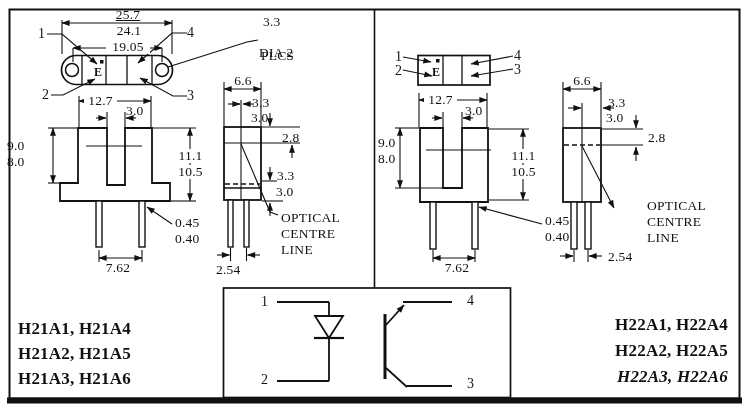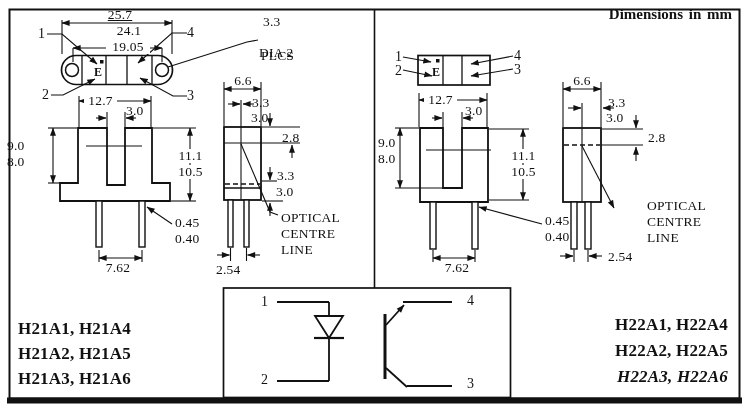--- a/index.html
+++ b/index.html
@@ -198,30 +198,29 @@
         <line x1="385" y1="314" x2="385" y2="379" stroke-width="3"></line>
         <line x1="386" y1="325" x2="404" y2="305" stroke-width="1.8" marker-end="url(#ar)"></line>
         <line x1="403" y1="302" x2="452" y2="302"></line>
         <line x1="386" y1="368" x2="407" y2="387" stroke-width="1.8"></line>
         <line x1="407" y1="386" x2="452" y2="386"></line>
       </g>
     </g>
   </svg>
 
   
-  <span class="t note ralign" style="left:605px;top:7px;width:127px;">Dimensions in mm</span>
 
   
   <div class="group">
     <span class="t pin" style="left:38px;top:27px;">1</span>
     <span class="t pin" style="left:42px;top:88px;">2</span>
     <span class="t pin" style="left:187px;top:26px;">4</span>
     <span class="t pin" style="left:187px;top:89px;">3</span>
     <span class="t em" style="left:94px;top:66px;">E</span>
-    <span class="t dim c" style="left:100px;top:8px;width:40px;text-decoration:underline;">25.7</span>
+    <span class="t dim c" style="left:108px;top:8px;width:40px;text-decoration:underline;">25.7</span>
     <span class="t dim c" style="left:109px;top:24px;width:40px;">24.1</span>
     <span class="t dim c bg" style="left:106px;top:40px;width:44px;">19.05</span>
     <span class="t dim" style="left:263px;top:15px;">3.3</span>
     <span class="t dim" style="left:259px;top:46px;">DIA 2</span>
     <span class="t dim" style="left:261px;top:49px;">PLCS</span>
   </div>
 
   
   <div class="group">
     <span class="t dim c bg" style="left:84px;top:94px;width:33px;">12.7</span>

